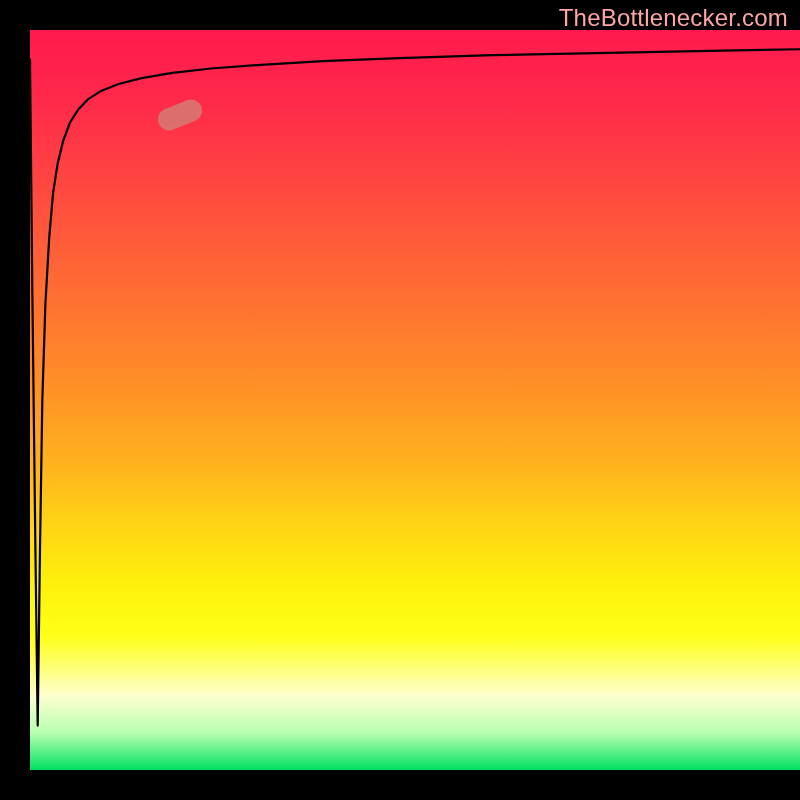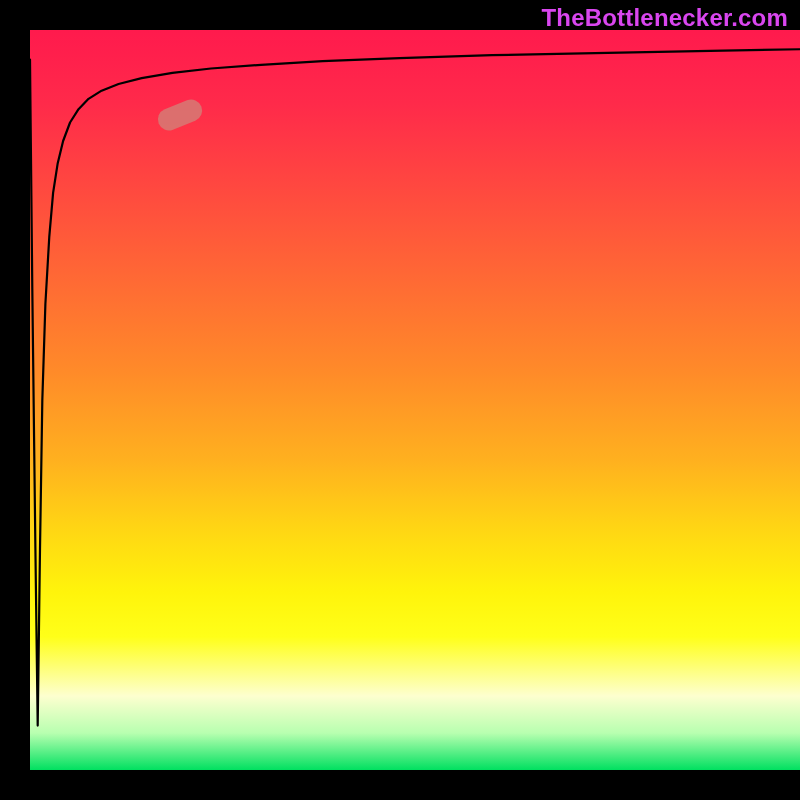--- a/index.html
+++ b/index.html
@@ -12,23 +12,23 @@
     height: 800px;
     background: #000;
     position: relative;
     font-family: Arial, Helvetica, sans-serif;
     overflow: hidden;
   }
   .attribution {
     position: absolute;
     top: 4px;
     right: 12px;
-    color: #d946ef;
+    color: #fca5a5;
     font-size: 24px;
-    font-weight: 700;
+    font-weight: 400;
     letter-spacing: 0.2px;
     z-index: 10;
   }
   .plot-area {
     position: absolute;
     left: 30px;
     top: 30px;
     width: 770px;
     height: 740px;
     overflow: hidden;

